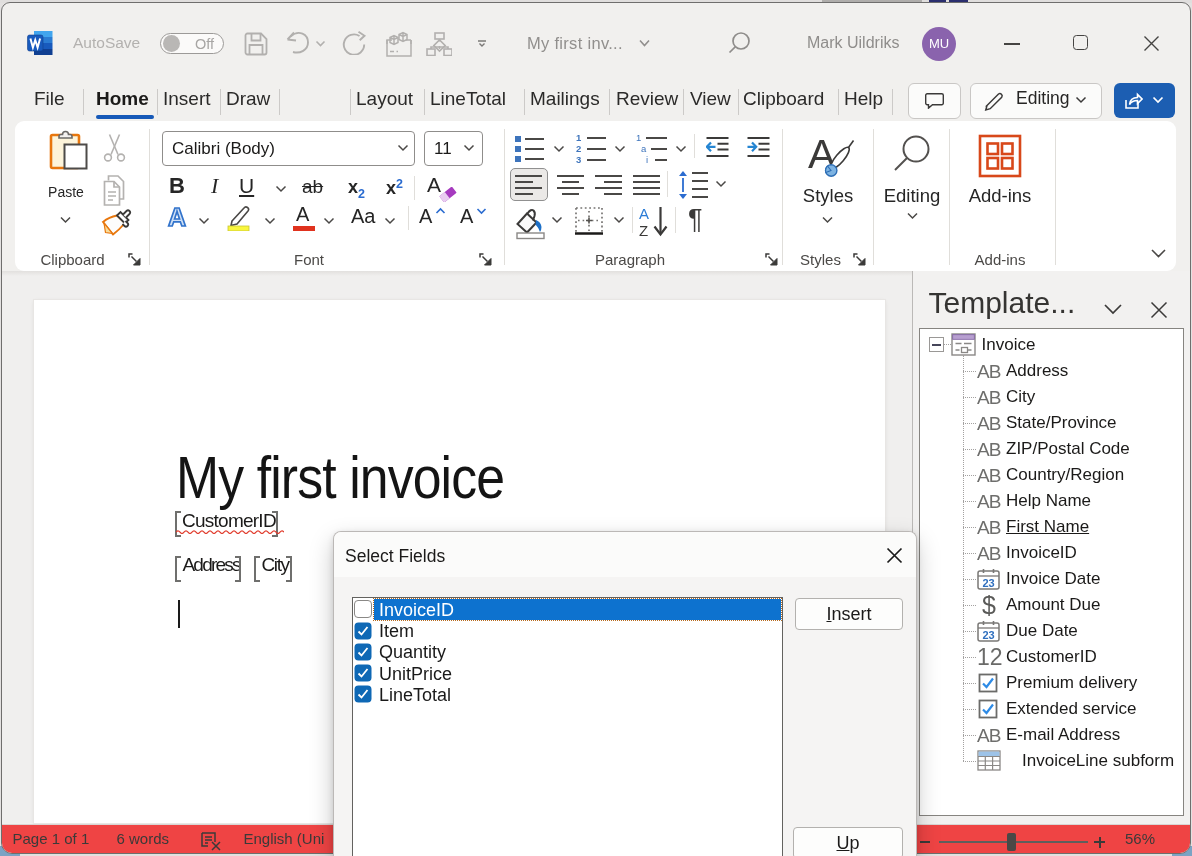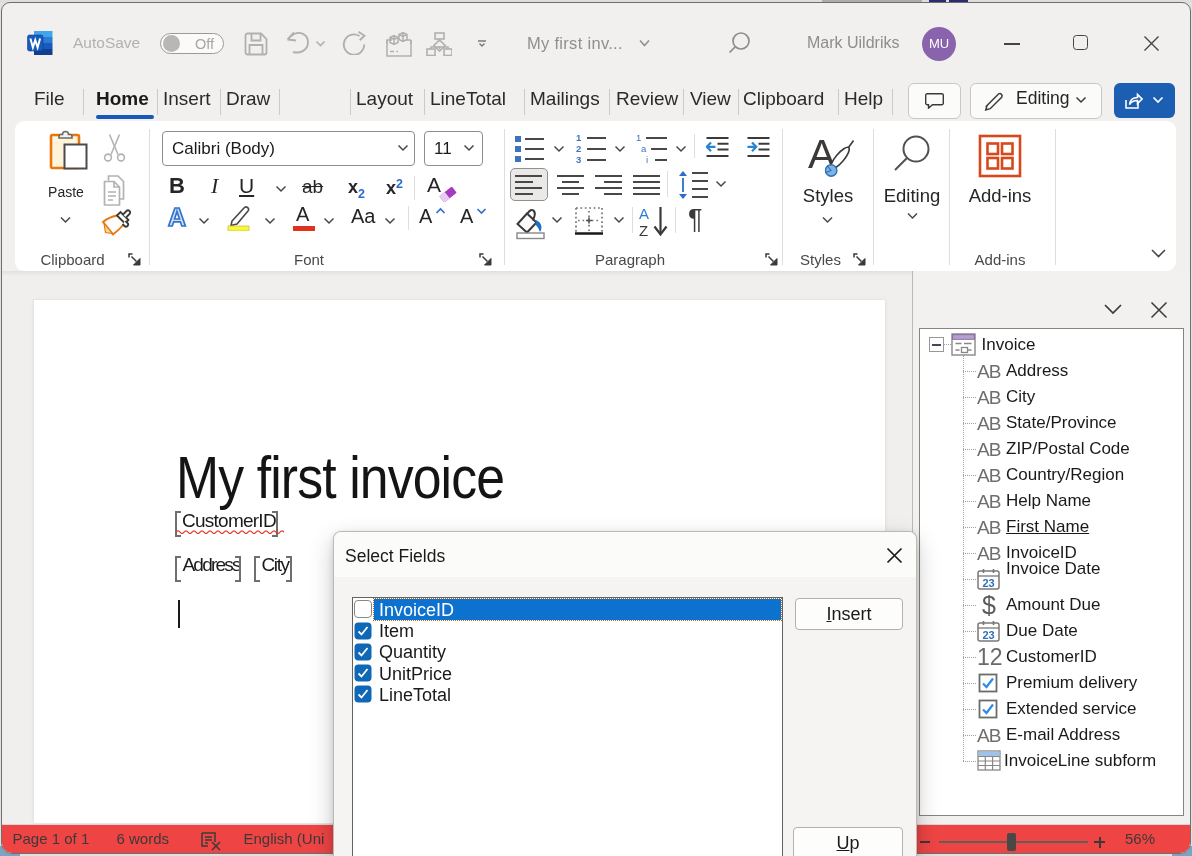--- a/index.html
+++ b/index.html
@@ -481,20 +481,21 @@
       <div class="abs" style="left:227.5px;top:254px;font-size:19px;letter-spacing:-1.4px;color:#1b1a19;">City</div>
       <div class="abs" style="left:252px;top:255.5px;width:6px;height:26px;border:2px solid #6f6f6d;border-left:none;"></div>
       <div class="abs" style="left:144px;top:300px;width:1.5px;height:28px;background:#1a1a1a;"></div>
     </div>
   </div>
 
   <div class="abs" style="left:909.5px;top:268px;width:1px;height:553px;background:#bbb9b7;"></div>
 
   <div id="pane" class="abs" style="left:910.5px;top:268px;width:279px;height:553px;background:#f2f1f0;font-size:17px;color:#1b1a19;">
 
+    <div class="abs" style="left:16px;top:15px;font-size:30px;color:#353432;">Template...</div>
     <svg class="abs" style="left:190px;top:32px;" width="20" height="12" viewBox="0 0 20 12" fill="none" stroke="#3b3a39" stroke-width="1.7">
         <path d="M2 2 L10 10 L18 2"></path>
       </svg>
     <svg class="abs" style="left:237px;top:30px;" width="18" height="18" viewBox="0 0 18 18" fill="none" stroke="#3b3a39" stroke-width="1.5">
         <path d="M1.5 1.5 L16.5 16.5 M16.5 1.5 L1.5 16.5"></path>
       </svg>
 
     <div class="abs" style="left:6.5px;top:57px;width:265px;height:488px;background:#fff;border:1px solid #868480;overflow:hidden;" id="tree">
 
       <div class="abs" style="left:9px;top:8px;width:15px;height:15px;border:1px solid #9a9896;background:#fff;"></div>
@@ -543,21 +544,21 @@
       <div class="abs" style="left:57px;top:214px;font-size:19px;color:#6e6e6c;letter-spacing:-0.8px;">AB</div>
       <div class="abs" style="left:86px;top:213.5px;">InvoiceID</div>
 
       <div class="abs" style="left:43px;top:249.5px;width:13px;border-top:1px dotted #a3a1a0;"></div>
       <svg class="abs" style="left:57px;top:239px;" width="24" height="22" viewBox="0 0 24 22">
         <rect x="1" y="3" width="21" height="18" rx="2" fill="#fff" stroke="#7a7876" stroke-width="1.5"></rect>
         <path d="M1 8 h21" stroke="#7a7876" stroke-width="1.3"></path>
         <path d="M6.5 1 v4 M16.5 1 v4" stroke="#7a7876" stroke-width="1.6"></path>
         <text x="11.5" y="18.5" font-size="11" font-weight="bold" fill="#2f6fbe" text-anchor="middle" font-family="Liberation Sans">23</text>
       </svg>
-      <div class="abs" style="left:86px;top:230px;">Invoice Date</div>
+      <div class="abs" style="left:86px;top:240px;">Invoice Date</div>
 
       <div class="abs" style="left:43px;top:275.5px;width:13px;border-top:1px dotted #a3a1a0;"></div>
       <div class="abs" style="left:62px;top:262px;font-size:25px;color:#5a5a58;">$</div>
       <div class="abs" style="left:86px;top:265.5px;">Amount Due</div>
 
       <div class="abs" style="left:43px;top:301.5px;width:13px;border-top:1px dotted #a3a1a0;"></div>
       <svg class="abs" style="left:57px;top:291px;" width="24" height="22" viewBox="0 0 24 22">
         <rect x="1" y="3" width="21" height="18" rx="2" fill="#fff" stroke="#7a7876" stroke-width="1.5"></rect>
         <path d="M1 8 h21" stroke="#7a7876" stroke-width="1.3"></path>
         <path d="M6.5 1 v4 M16.5 1 v4" stroke="#7a7876" stroke-width="1.6"></path>
@@ -586,21 +587,21 @@
       <div class="abs" style="left:43px;top:405.5px;width:13px;border-top:1px dotted #a3a1a0;"></div>
       <div class="abs" style="left:57px;top:396px;font-size:19px;color:#6e6e6c;letter-spacing:-0.8px;">AB</div>
       <div class="abs" style="left:86px;top:395.5px;">E-mail Address</div>
 
       <div class="abs" style="left:43px;top:431.5px;width:13px;border-top:1px dotted #a3a1a0;"></div>
       <svg class="abs" style="left:57px;top:421px;" width="24" height="21" viewBox="0 0 24 21">
         <rect x="1" y="1" width="22" height="19" fill="#fff" stroke="#8a8886" stroke-width="1.3"></rect>
         <rect x="1.6" y="1.6" width="20.8" height="4.8" fill="#9dc3e8"></rect>
         <path d="M1 6.5 h22 M1 11 h22 M1 15.5 h22 M8.3 6.5 V20 M15.6 6.5 V20" stroke="#8a8886" stroke-width="1.2"></path>
       </svg>
-      <div class="abs" style="left:84px;top:421.5px;text-align:right;">InvoiceLine subform</div>
+      <div class="abs" style="left:102px;top:421.5px;text-align:right;">InvoiceLine subform</div>
     </div>
   </div>
 
   <div id="status" class="abs" style="left:0;top:821px;width:100%;height:31px;background:#ef4444;border-top:1px solid #d8d6d4;font-size:15px;color:#3b3a39;">
     <div class="abs" style="left:10.5px;top:5px;">Page 1 of 1</div>
     <div class="abs" style="left:114.5px;top:5px;">6 words</div>
     <svg class="abs" style="left:198px;top:6px;" width="24" height="20" viewBox="0 0 24 20" fill="none" stroke="#3b3a39" stroke-width="1.5">
       <path d="M2 2 h13 v9 M2 2 v13 h6"></path>
       <path d="M5 6 h7 M5 9 h7 M5 12 h3"></path>
       <path d="M12 11 L20 19 M20 11 L12 19"></path>

